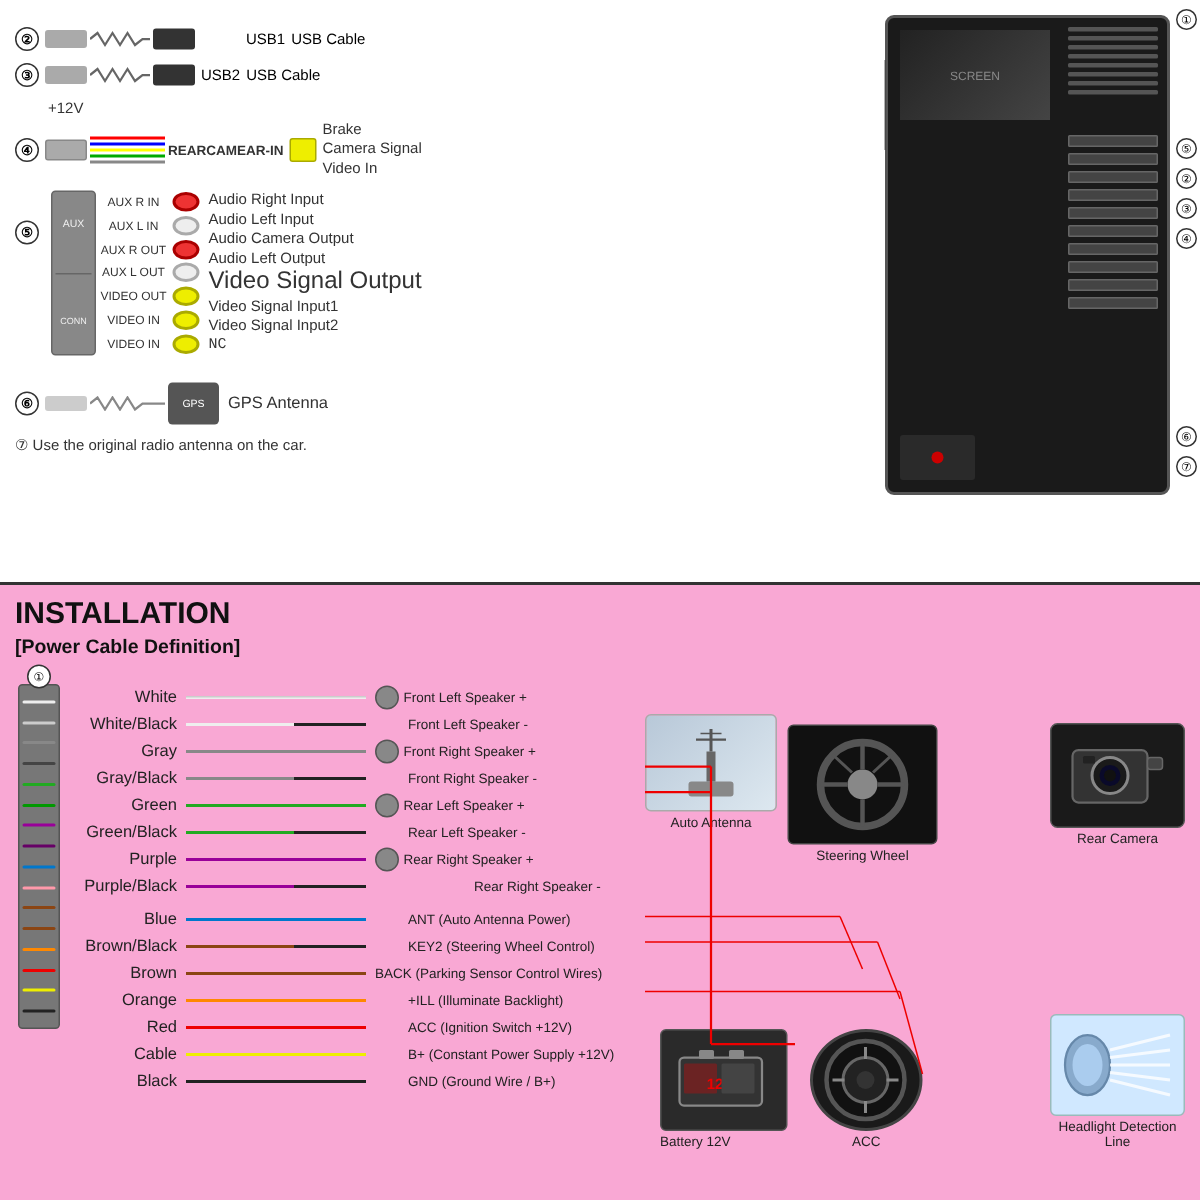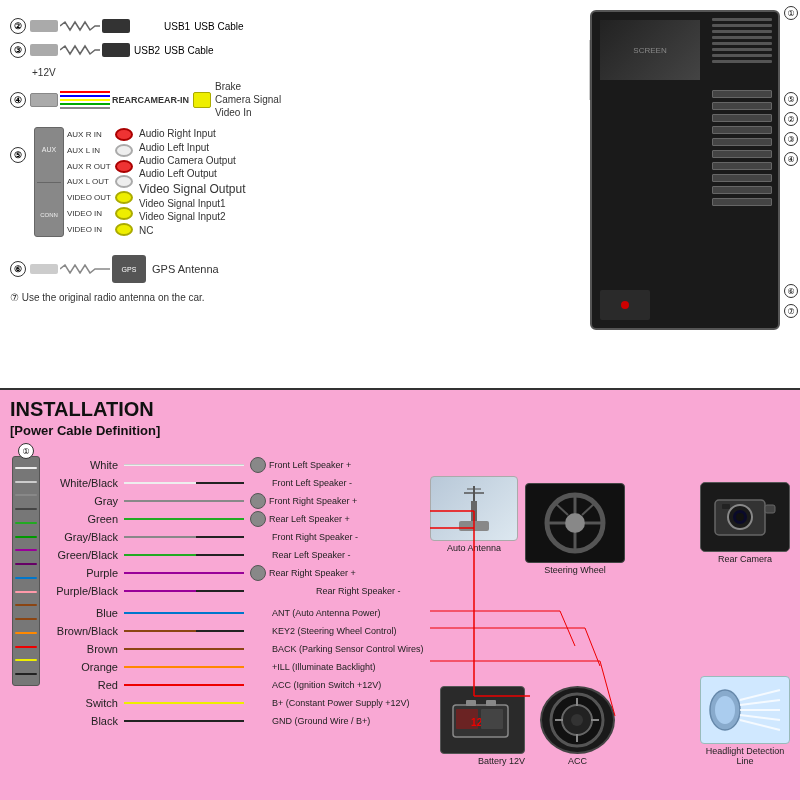--- a/index.html
+++ b/index.html
@@ -243,21 +243,21 @@
       </div>
       <div style="display:flex;flex-direction:column;gap:0px;margin-right:3px;">
 
         <div style="width:30px;height:110px;background:#888;border-radius:3px;border:1px solid #666; display:flex;flex-direction:column;justify-content:space-around;padding:3px 2px;">
           <div style="font-size:7px;color:#eee;text-align:center;">AUX</div>
           <div style="height:1px;background:#666;"></div>
           <div style="font-size:6px;color:#eee;text-align:center;">CONN</div>
         </div>
       </div>
 
-      <div style="display:flex;flex-direction:column;justify-content:space-around;height:110px;margin-right:4px;">
+      <div style="display:flex;flex-direction:column;justify-content:space-around;height:110px;margin-right:4px;text-align:center;">
         <div style="font-size:8px;color:#333;white-space:nowrap;">AUX R IN</div>
         <div style="font-size:8px;color:#333;white-space:nowrap;">AUX L IN</div>
         <div style="font-size:8px;color:#333;white-space:nowrap;">AUX R OUT</div>
         <div style="font-size:8px;color:#333;white-space:nowrap;">AUX L OUT</div>
         <div style="font-size:8px;color:#333;white-space:nowrap;">VIDEO OUT</div>
         <div style="font-size:8px;color:#333;white-space:nowrap;">VIDEO IN</div>
         <div style="font-size:8px;color:#333;white-space:nowrap;">VIDEO IN</div>
       </div>
 
       <div style="display:flex;flex-direction:column;justify-content:space-around;height:110px;margin-right:6px;">
@@ -268,24 +268,24 @@
         <div style="width:18px;height:13px;border-radius:50%;background:#ee0;border:2px solid #aa0;"></div>
         <div style="width:18px;height:13px;border-radius:50%;background:#ee0;border:2px solid #aa0;"></div>
         <div style="width:18px;height:13px;border-radius:50%;background:#ee0;border:2px solid #aa0;"></div>
       </div>
 
       <div style="display:flex;flex-direction:column;justify-content:space-around;height:110px;">
         <div style="font-size:10px;color:#333;white-space:nowrap;">Audio Right Input</div>
         <div style="font-size:10px;color:#333;white-space:nowrap;">Audio Left Input</div>
         <div style="font-size:10px;color:#333;white-space:nowrap;">Audio Camera Output</div>
         <div style="font-size:10px;color:#333;white-space:nowrap;">Audio Left Output</div>
-        <div style="font-size:12px;color:#333;white-space:nowrap;">Video Signal Output</div>
+        <div style="font-size:16px;color:#333;white-space:nowrap;">Video Signal Output</div>
         <div style="font-size:10px;color:#333;white-space:nowrap;">Video Signal Input1</div>
         <div style="font-size:10px;color:#333;white-space:nowrap;">Video Signal Input2</div>
-        <div style="font-size:10px;color:#333;">NC</div>
+        <div style="font-size:10px;color:#333;font-family:Liberation Mono, monospace;">NC</div>
       </div>
     </div>
 
     <div style="display:flex;align-items:center;margin-top:18px;">
       <div class="circle-num">⑥</div>
       <div style="width:28px;height:10px;background:#ccc;border-radius:2px;margin-right:2px;"></div>
       <svg width="50" height="10" viewBox="0 0 50 10" style="margin-right:2px;">
         <polyline points="0,5 5,1 10,9 15,1 20,9 25,1 30,9 35,5 50,5" fill="none" stroke="#888" stroke-width="1.5"></polyline>
       </svg>
       <div style="width:34px;height:28px;background:#555;border-radius:3px;display:flex;align-items:center;justify-content:center;margin-right:6px;">
@@ -414,33 +414,33 @@
         </div>
 
         <div class="wire-row">
           <span class="wire-color-label">Gray</span>
           <div class="wire-line w-gray"></div>
           <div class="spk-dot"></div>
           <span class="wire-desc">Front Right Speaker +</span>
         </div>
 
         <div class="wire-row">
+          <span class="wire-color-label">Gray/Black</span>
+          <div class="wire-line w-gray-black"></div>
+          <span class="wire-desc" style="margin-left:22px;">Front Right Speaker -</span>
+        </div>
+
+        <div class="wire-row">
           <span class="wire-color-label">Green</span>
           <div class="wire-line w-green"></div>
           <div class="spk-dot"></div>
           <span class="wire-desc">Rear Left Speaker +</span>
         </div>
 
         <div class="wire-row">
-          <span class="wire-color-label">Gray/Black</span>
-          <div class="wire-line w-gray-black"></div>
-          <span class="wire-desc" style="margin-left:22px;">Front Right Speaker -</span>
-        </div>
-
-        <div class="wire-row">
           <span class="wire-color-label">Green/Black</span>
           <div class="wire-line w-green-black"></div>
           <span class="wire-desc" style="margin-left:22px;">Rear Left Speaker -</span>
         </div>
 
         <div class="wire-row">
           <span class="wire-color-label">Purple</span>
           <div class="wire-line w-purple"></div>
           <div class="spk-dot"></div>
           <span class="wire-desc">Rear Right Speaker +</span>
@@ -462,37 +462,37 @@
 
         <div class="wire-row">
           <span class="wire-color-label">Brown/Black</span>
           <div class="wire-line w-brown-black"></div>
           <span class="wire-desc" style="margin-left:22px;">KEY2 (Steering Wheel Control)</span>
         </div>
 
         <div class="wire-row">
           <span class="wire-color-label">Brown</span>
           <div class="wire-line w-brown"></div>
-          <span class="wire-desc" style="margin-left:22px;">BACK (Parking Sensor Control Wires)</span>
+          <span class="wire-desc" style="">BACK (Parking Sensor Control Wires)</span>
         </div>
 
         <div class="wire-row">
           <span class="wire-color-label">Orange</span>
           <div class="wire-line w-orange"></div>
           <span class="wire-desc" style="margin-left:22px;">+ILL (Illuminate Backlight)</span>
         </div>
 
         <div class="wire-row">
           <span class="wire-color-label">Red</span>
           <div class="wire-line w-red"></div>
           <span class="wire-desc" style="margin-left:22px;">ACC (Ignition Switch +12V)</span>
         </div>
 
         <div class="wire-row">
-          <span class="wire-color-label">Switch</span>
+          <span class="wire-color-label">Cable</span>
           <div class="wire-line w-yellow"></div>
           <span class="wire-desc" style="margin-left:22px;">B+ (Constant Power Supply +12V)</span>
         </div>
 
         <div class="wire-row">
           <span class="wire-color-label">Black</span>
           <div class="wire-line w-black"></div>
           <span class="wire-desc" style="margin-left:22px;">GND (Ground Wire / B+)</span>
         </div>
       </div>
@@ -548,21 +548,21 @@
         <div style="width:85px;height:68px;background:#2a2a2a;border-radius:4px;display:flex;align-items:center;justify-content:center;border:1px solid #555;overflow:hidden;">
           <svg width="70" height="55" viewBox="0 0 70 55">
             <rect x="5" y="12" width="55" height="32" rx="3" fill="#333" stroke="#888" stroke-width="1.5"></rect>
             <rect x="18" y="7" width="10" height="6" rx="1" fill="#888"></rect>
             <rect x="38" y="7" width="10" height="6" rx="1" fill="#888"></rect>
             <text x="32" y="33" text-anchor="middle" fill="#e00" font-size="10" font-weight="bold">12V</text>
             <rect x="8" y="16" width="22" height="20" rx="1" fill="#e00" opacity="0.3"></rect>
             <rect x="33" y="16" width="22" height="20" rx="1" fill="#444"></rect>
           </svg>
         </div>
-        <div style="font-size:9px;text-align:right;color:#222;margin-top:2px;">Battery 12V</div>
+        <div style="font-size:9px;text-align:left;color:#222;margin-top:2px;">Battery 12V</div>
       </div>
 
       <div style="position:absolute;left:110px;bottom:10px;width:75px;">
         <div style="width:75px;height:68px;background:#1a1a1a;border-radius:50%;display:flex;align-items:center;justify-content:center;border:2px solid #444;overflow:hidden;">
           <svg width="65" height="60" viewBox="0 0 65 60">
             <circle cx="32" cy="30" r="26" fill="#111" stroke="#555" stroke-width="3"></circle>
             <circle cx="32" cy="30" r="15" fill="#222" stroke="#666" stroke-width="2"></circle>
             <circle cx="32" cy="30" r="6" fill="#333"></circle>
             <line x1="32" y1="8" x2="32" y2="16" stroke="#888" stroke-width="2"></line>
             <line x1="32" y1="44" x2="32" y2="52" stroke="#888" stroke-width="2"></line>

